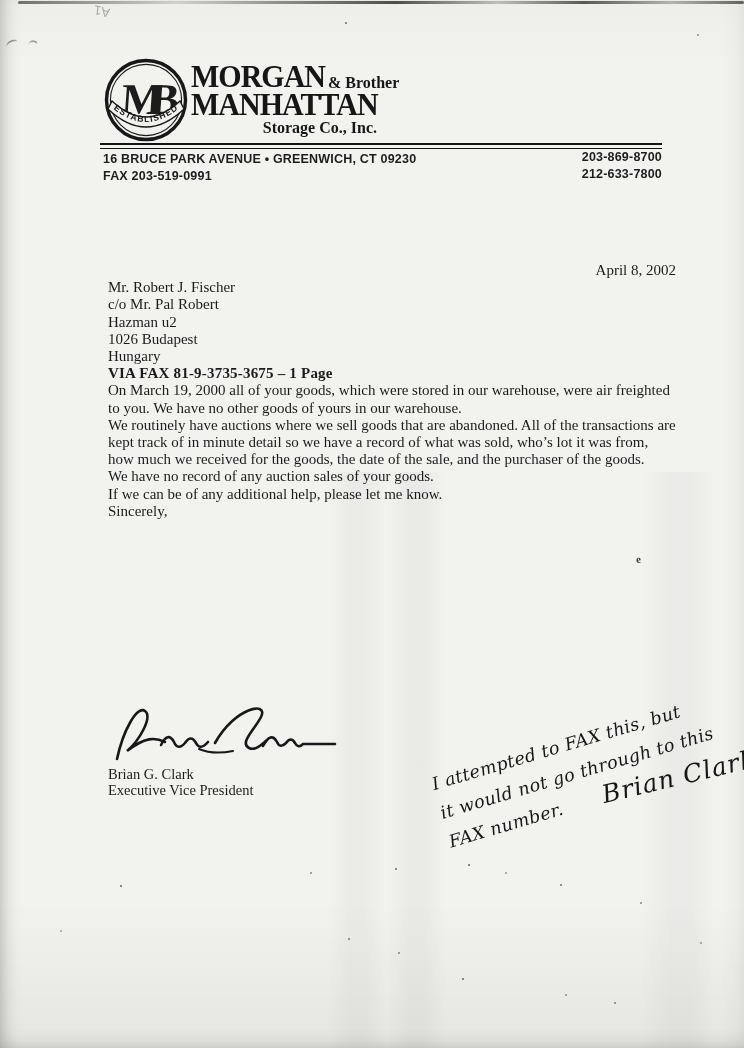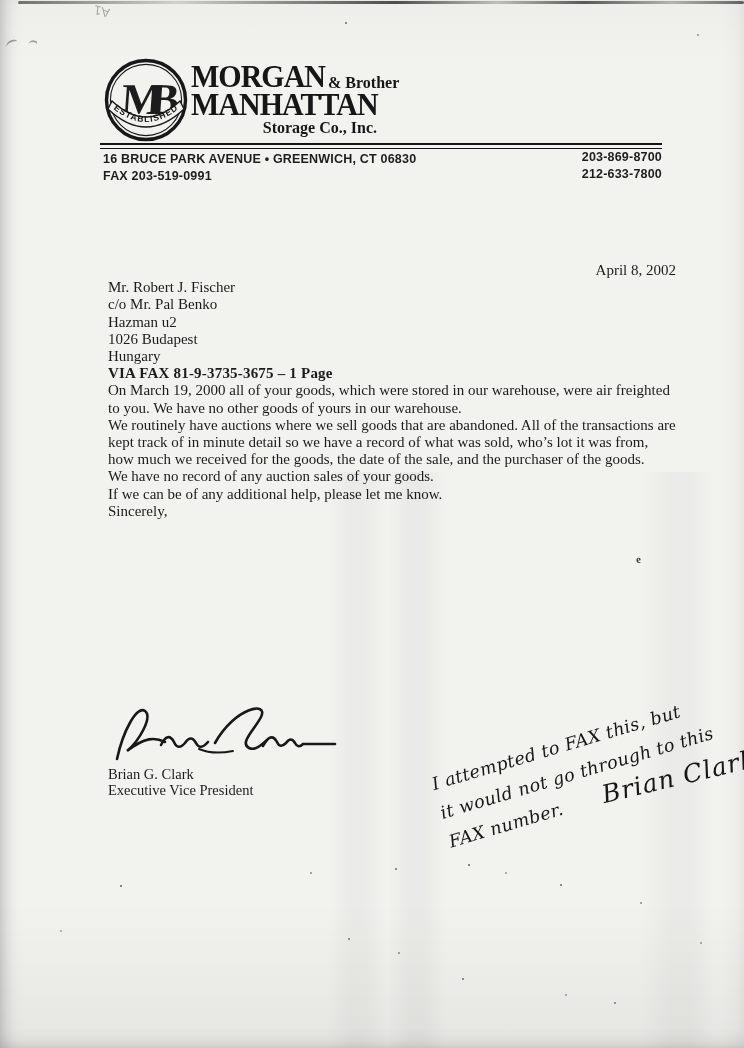--- a/index.html
+++ b/index.html
@@ -121,34 +121,34 @@
       <span class="big">MORGAN</span>
       <span class="brother">&amp; Brother</span>
     </div>
     <div class="big">MANHATTAN</div>
     <div class="storage">Storage Co., Inc.</div>
   </div>
 
   <div class="rule"></div>
 
   <div class="addr">
-    <div>16 BRUCE PARK AVENUE • GREENWICH, CT  06830</div>
+    <div>16 BRUCE PARK AVENUE • GREENWICH, CT  09230</div>
     <div>FAX 203-519-0991</div>
   </div>
   <div class="phones">
     <div>203-869-8700</div>
     <div>212-633-7800</div>
   </div>
 
   <div class="body-text">
     <p class="date">April 8, 2002</p>
 
     <div class="recipient">
       <p>Mr. Robert J. Fischer</p>
-      <p>c/o Mr. Pal Benko</p>
+      <p>c/o Mr. Pal Robert</p>
       <p>Hazman u2</p>
       <p>1026 Budapest</p>
       <p>Hungary</p>
     </div>
 
     <p class="viafax">VIA FAX 81-9-3735-3675 – 1 Page</p>
 
     <p class="para">On March 19, 2000 all of your goods, which were stored in our warehouse, were air freighted to you.  We have no other goods of yours in our warehouse.</p>
     <p class="para">We routinely have auctions where we sell goods that are abandoned.  All of the transactions are kept track of in minute detail so we have a record of what was sold, who’s lot it was from, how much we received for the goods, the date of the sale, and the purchaser of the goods.</p>
     <p class="para">We have no record of any auction sales of your goods.</p>

